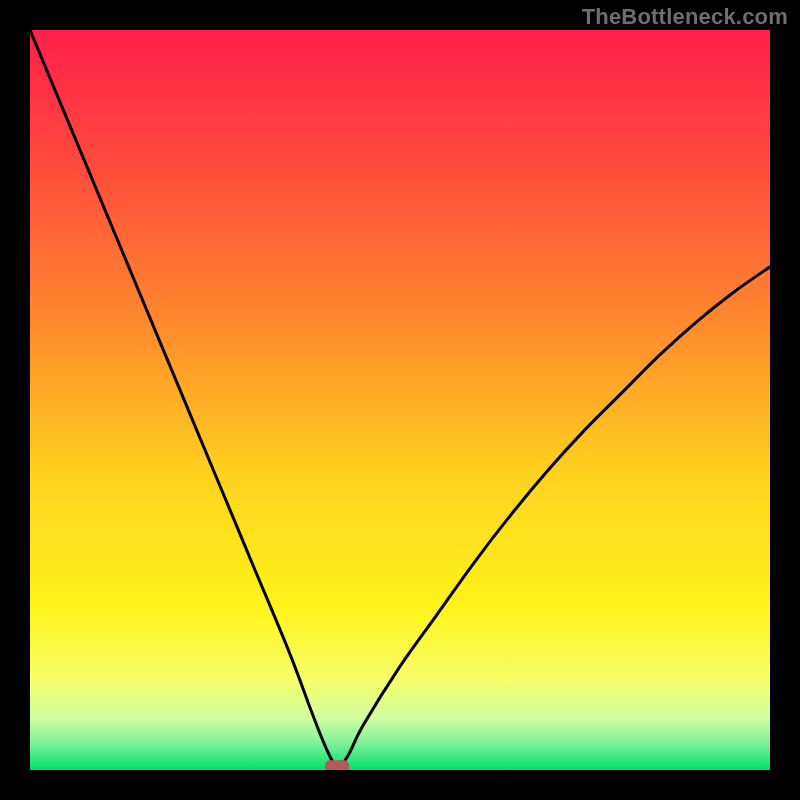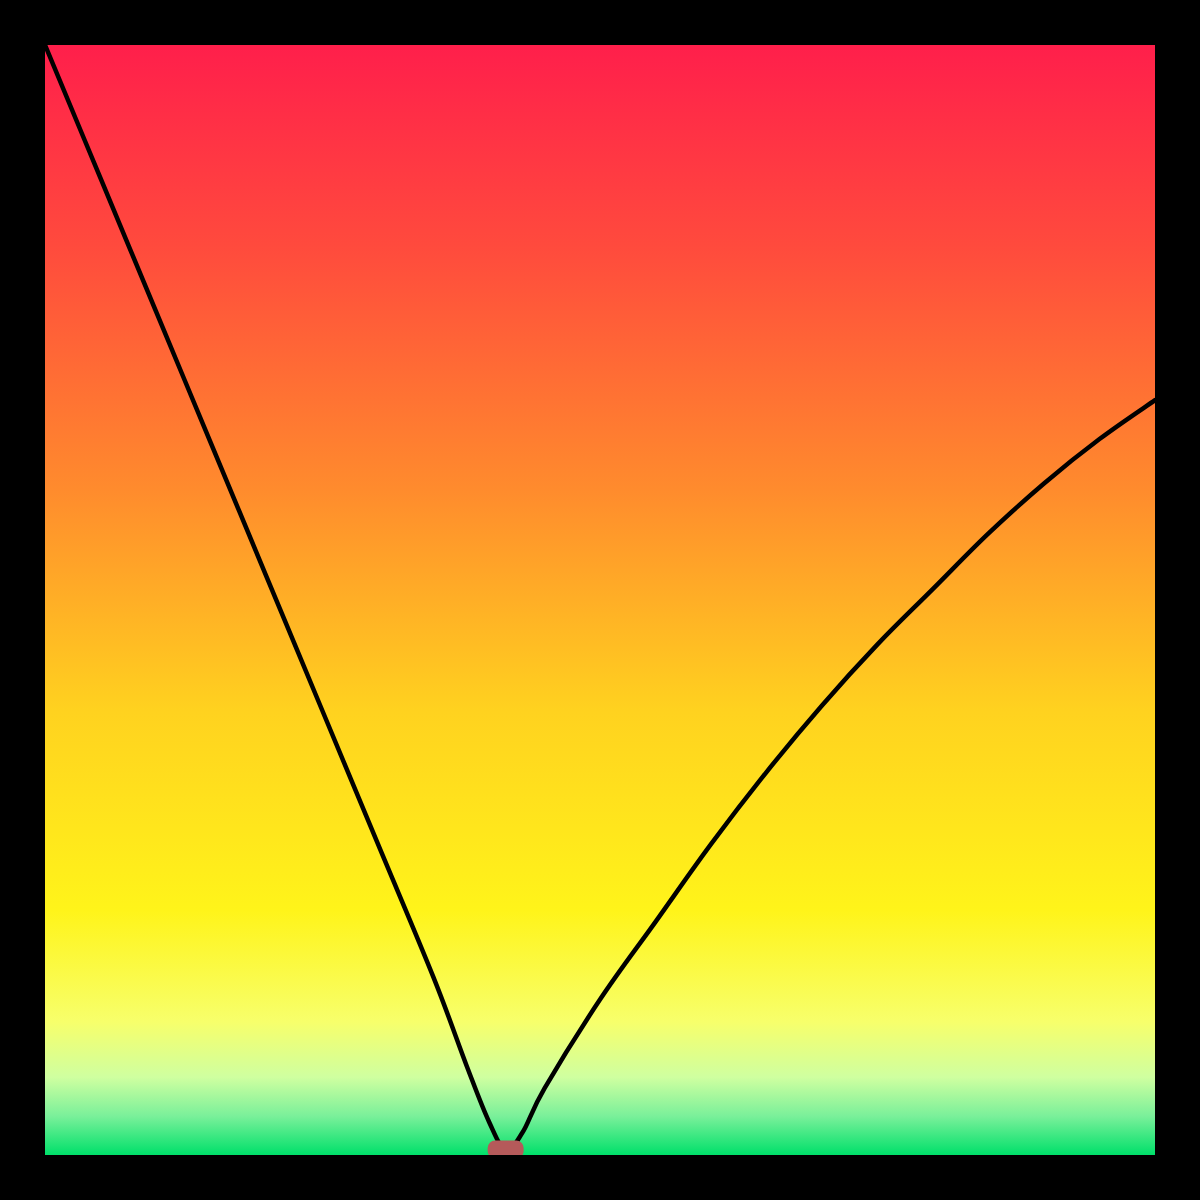--- a/index.html
+++ b/index.html
@@ -37,20 +37,21 @@
     letter-spacing: 0.2px;
   }
   svg {
     display: block;
   }
 </style>
 </head>
 <body>
 
 <div class="frame">
+  <div class="watermark">TheBottleneck.com</div>
 
   <div class="plot">
     <svg id="chart-svg" width="740" height="740" viewBox="0 0 740 740" preserveAspectRatio="none">
       <defs>
         <linearGradient id="bg-grad" x1="0" y1="0" x2="0" y2="1">
             <stop offset="0%" stop-color="#ff1f4b"></stop>
             <stop offset="18%" stop-color="#ff4a3d"></stop>
             <stop offset="40%" stop-color="#ff8b2d"></stop>
             <stop offset="60%" stop-color="#ffd21f"></stop>
             <stop offset="78%" stop-color="#fff41a"></stop>

